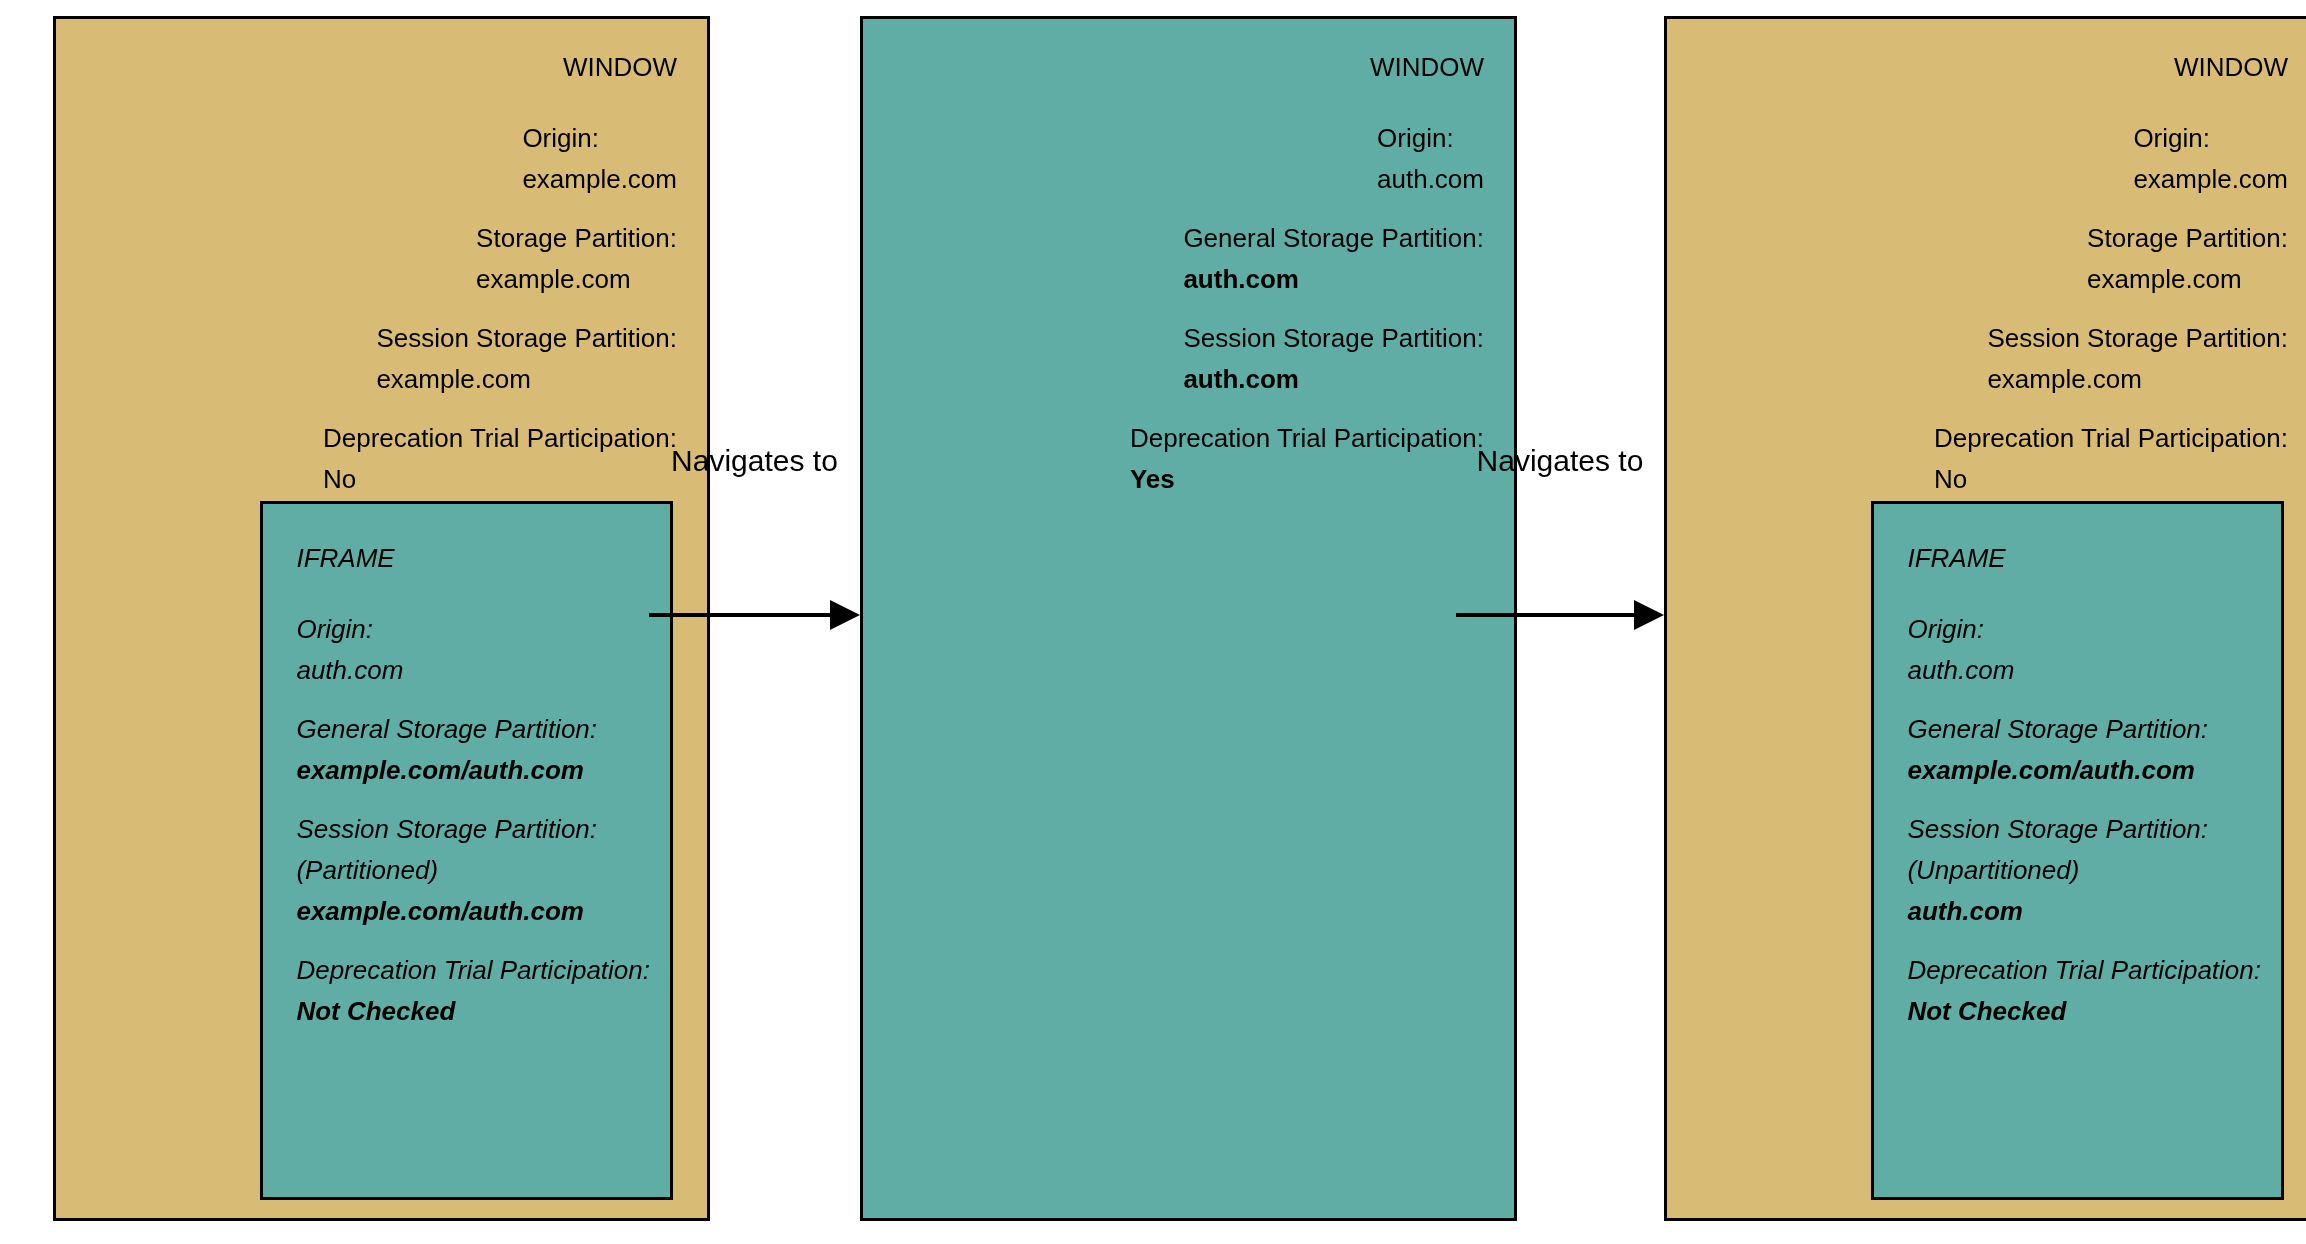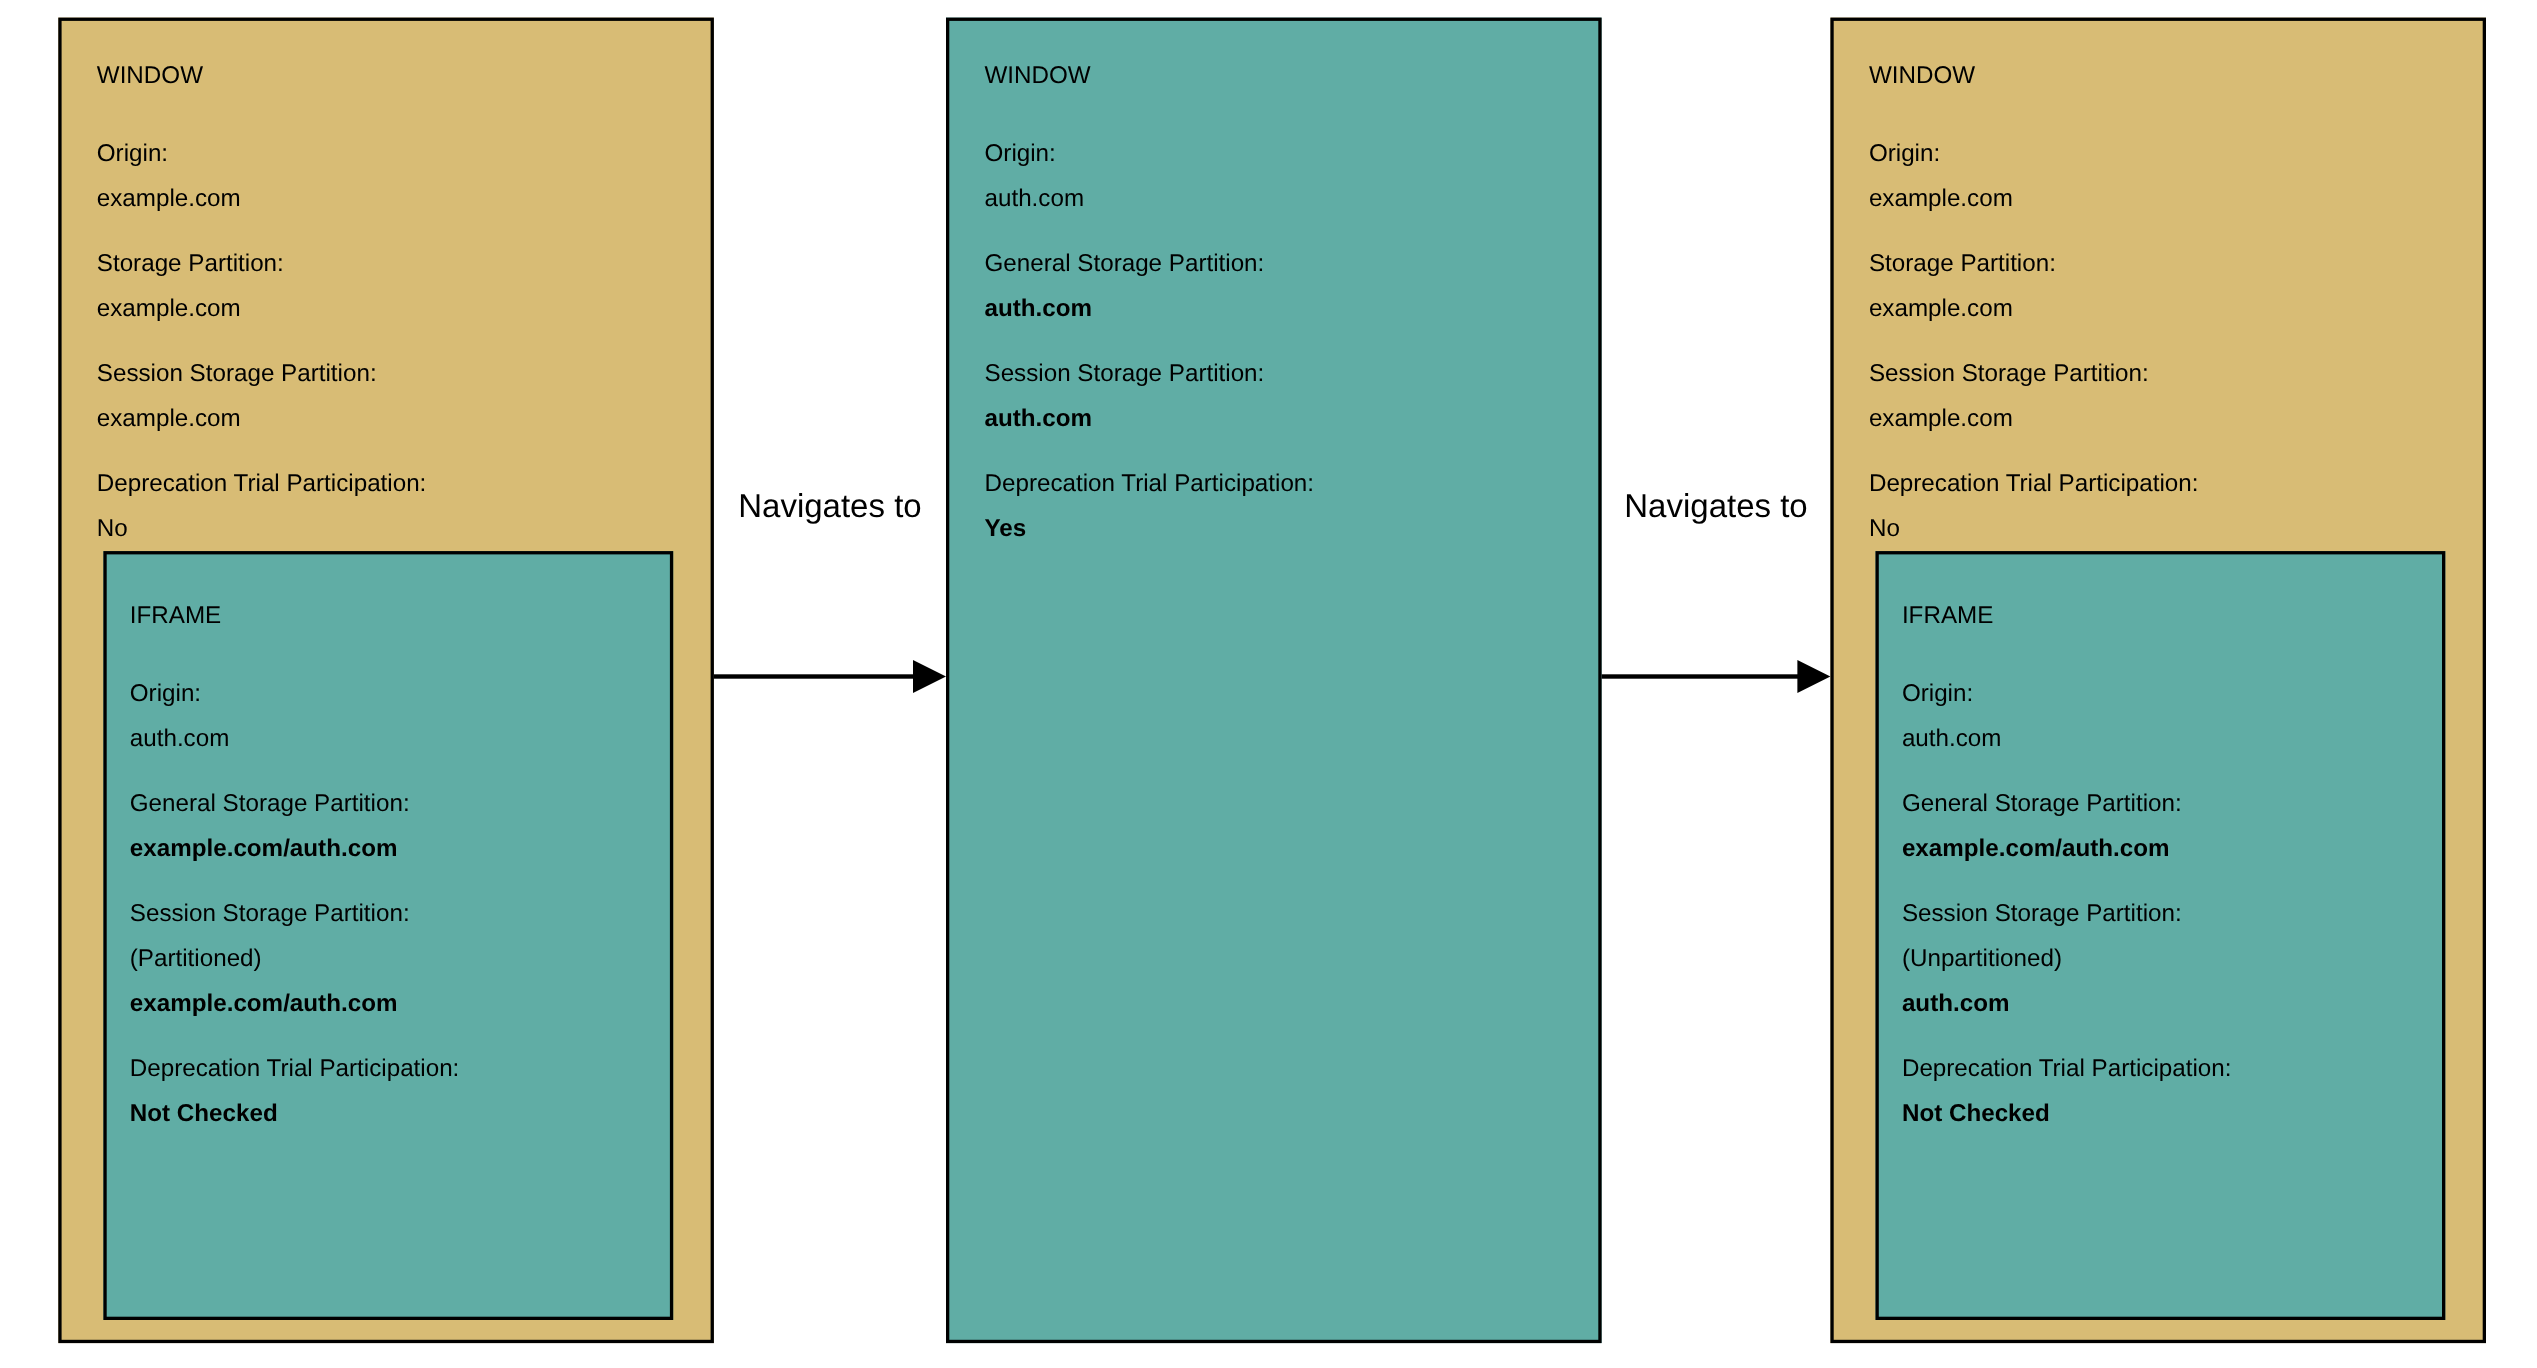--- a/index.html
+++ b/index.html
@@ -13,43 +13,45 @@
     height: 1244px;
     background: var(--background, #ffffff);
     font-family: "Liberation Sans", sans-serif;
     color: var(--text, #000000);
     overflow: hidden;
   }
   .box {
     position: absolute;
     top: 16px;
     height: 1205px;
-    width: 596px;
+    width: 657px;
     border: 3px solid var(--border, #000000);
     box-sizing: border-box;
     padding: 28px 30px 18px 32px;
     display: flex;
     flex-direction: column;
-    font-size: 22px;
+    font-size: 26px;
     line-height: 41px;
+    align-items: flex-end;
   }
   .box.gold { background: var(--window-fill, #d8bc75); }
   .box.teal { background: var(--iframe-fill, #60ada5); }
   .box-title { margin-bottom: 12px; }
   .field { margin-top: 18px; }
   .bold { font-weight: bold; }
   .iframe-box {
     flex: 1;
     margin: 1px 4px 0 6px;
     border: 3px solid var(--border, #000000);
     background: var(--iframe-fill, #60ada5);
     box-sizing: border-box;
-    padding: 34px 20px 10px 21px;
+    padding: 34px 20px 10px 33px;
     display: flex;
     flex-direction: column;
+    font-style: italic;
   }
   .connector {
     position: absolute;
     top: 16px;
     height: 1205px;
   }
   .connector-label {
     position: absolute;
     top: 424px;
     left: -40px;

